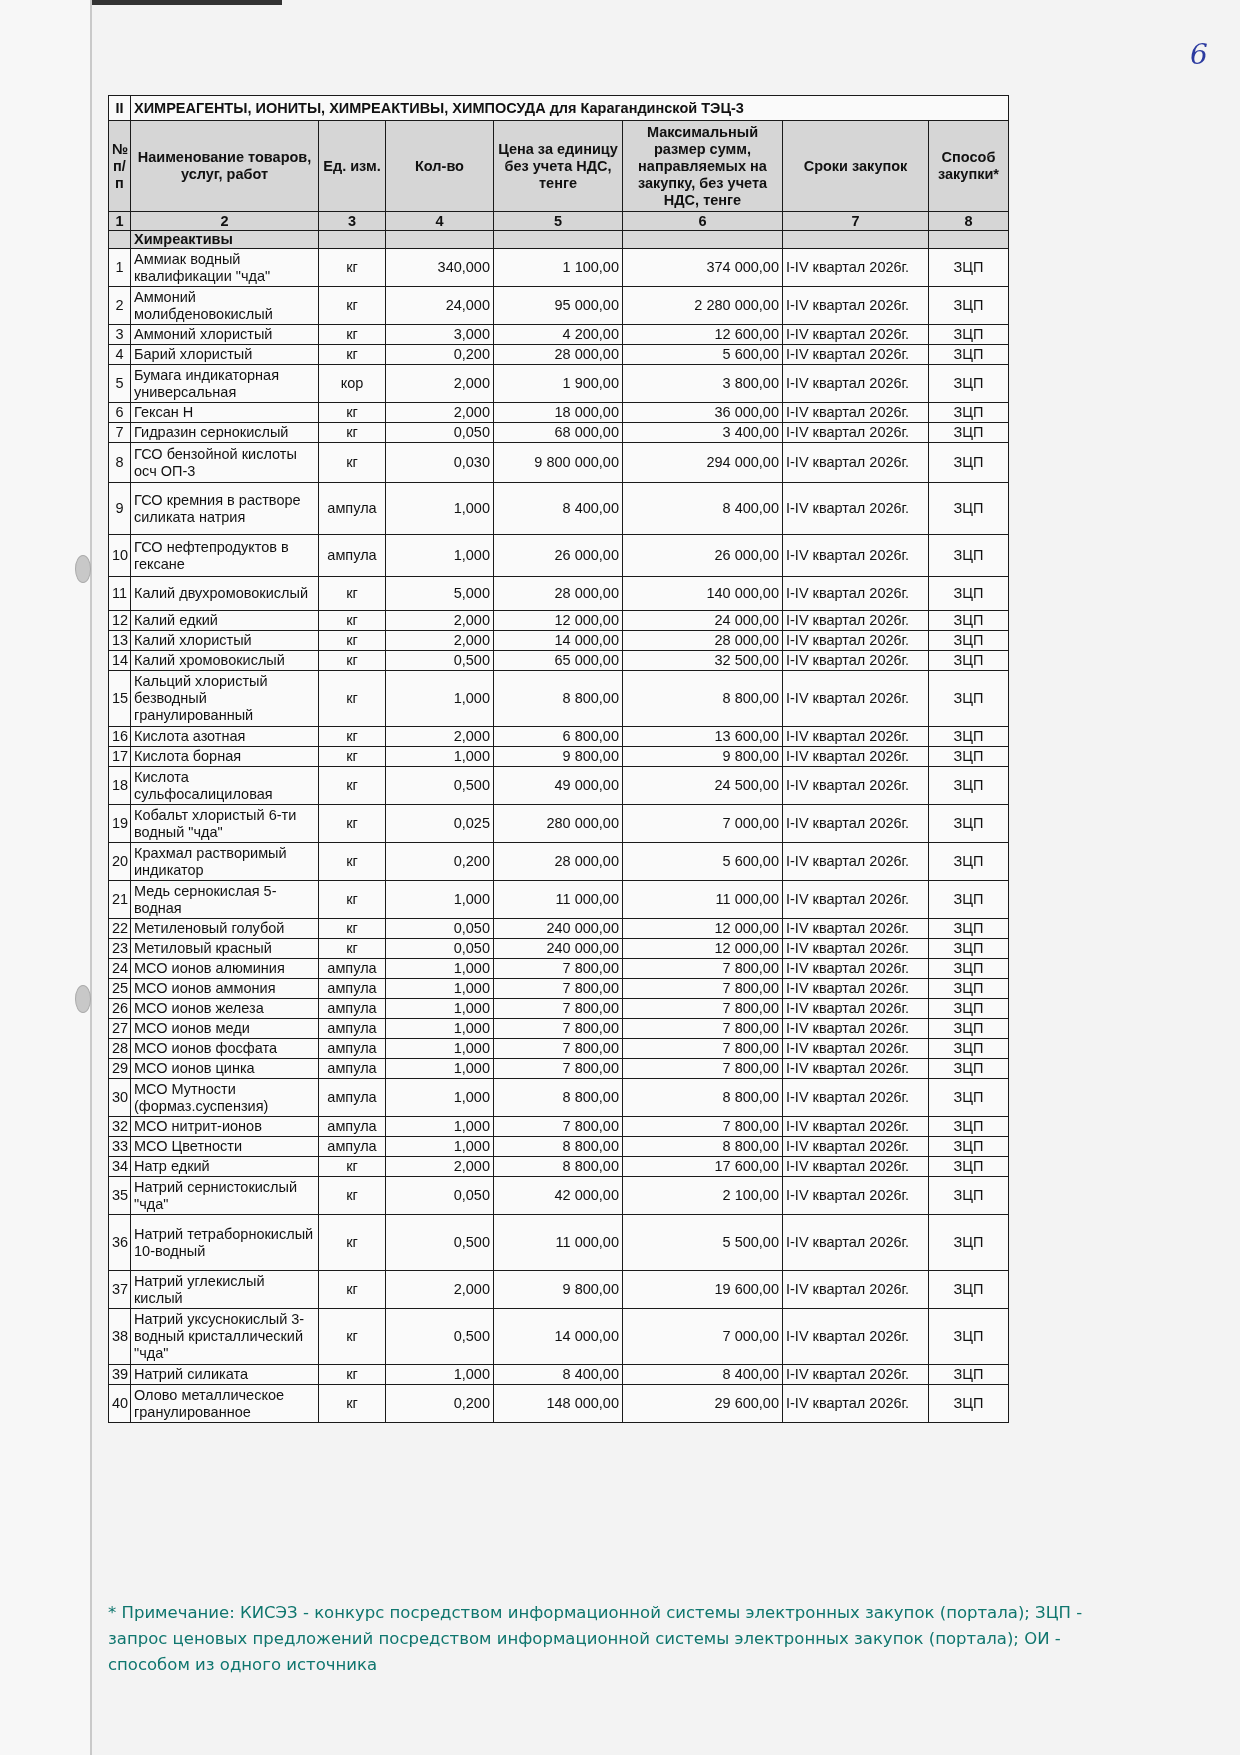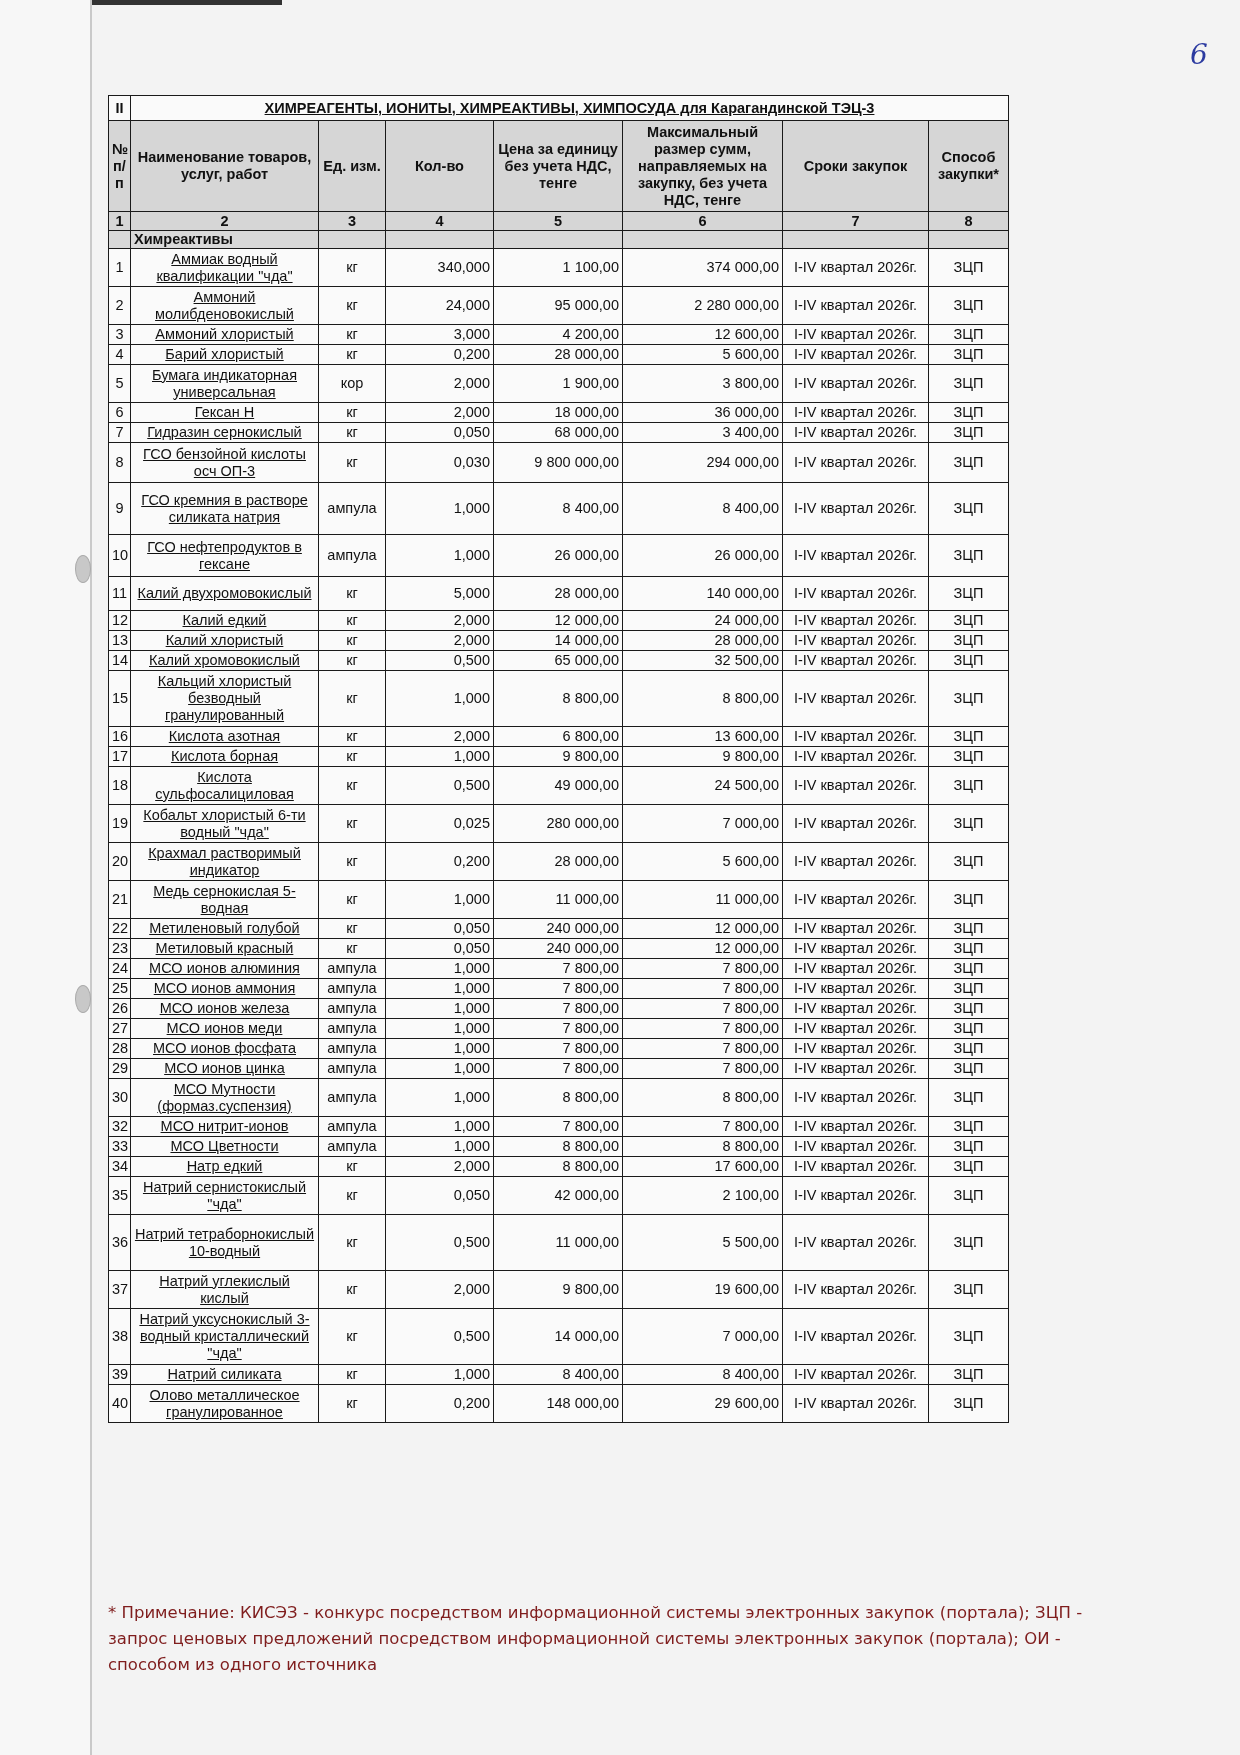--- a/index.html
+++ b/index.html
@@ -40,28 +40,28 @@
     line-height: 17px;
     vertical-align: middle;
     font-family: "Liberation Sans", sans-serif;
   }
   .title-row td { font-weight: bold; font-size: 15px; height: 24px; }
   .hdr th { background: #d6d6d6; font-weight: bold; font-size: 15px; text-align: center; height: 90px; }
   .numrow td { background: #d6d6d6; font-weight: bold; text-align: center; height: 18px; font-size: 14px; }
   .section td { background: #d9d9d9; font-weight: bold; height: 17px; }
   .c { text-align: center; }
   .r { text-align: right; }
-  .l { text-align: center; text-decoration: underline; }
+  .l { text-align: left; }
   td.name { padding-left: 2px; }
   td.method { font-size: 17px; text-align: center; }
-  td.term { font-size: 14.5px; text-align: center; }
+  td.term { font-size: 14.5px; text-align: left; }
   .footnote {
     position: absolute; left: 108px; top: 1600px; width: 990px;
     font-family: "DejaVu Sans", sans-serif; font-size: 16.5px; line-height: 26px;
-    color: #7f1d1d;
+    color: #0f766e;
   }
 </style>
 </head>
 <body>
 
 <div class="scan-left"></div>
 <div class="top-edge"></div>
 <div class="punch-hole" style="top:555px"></div>
 <div class="punch-hole" style="top:985px"></div>
 

